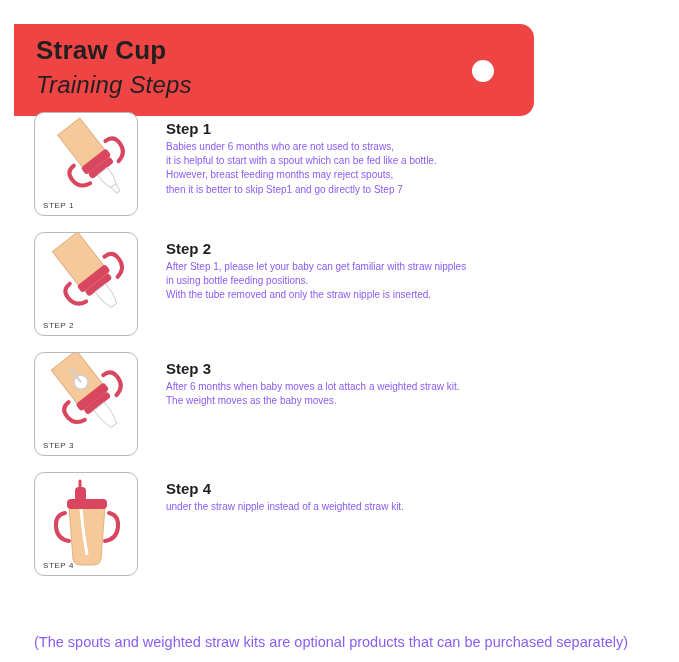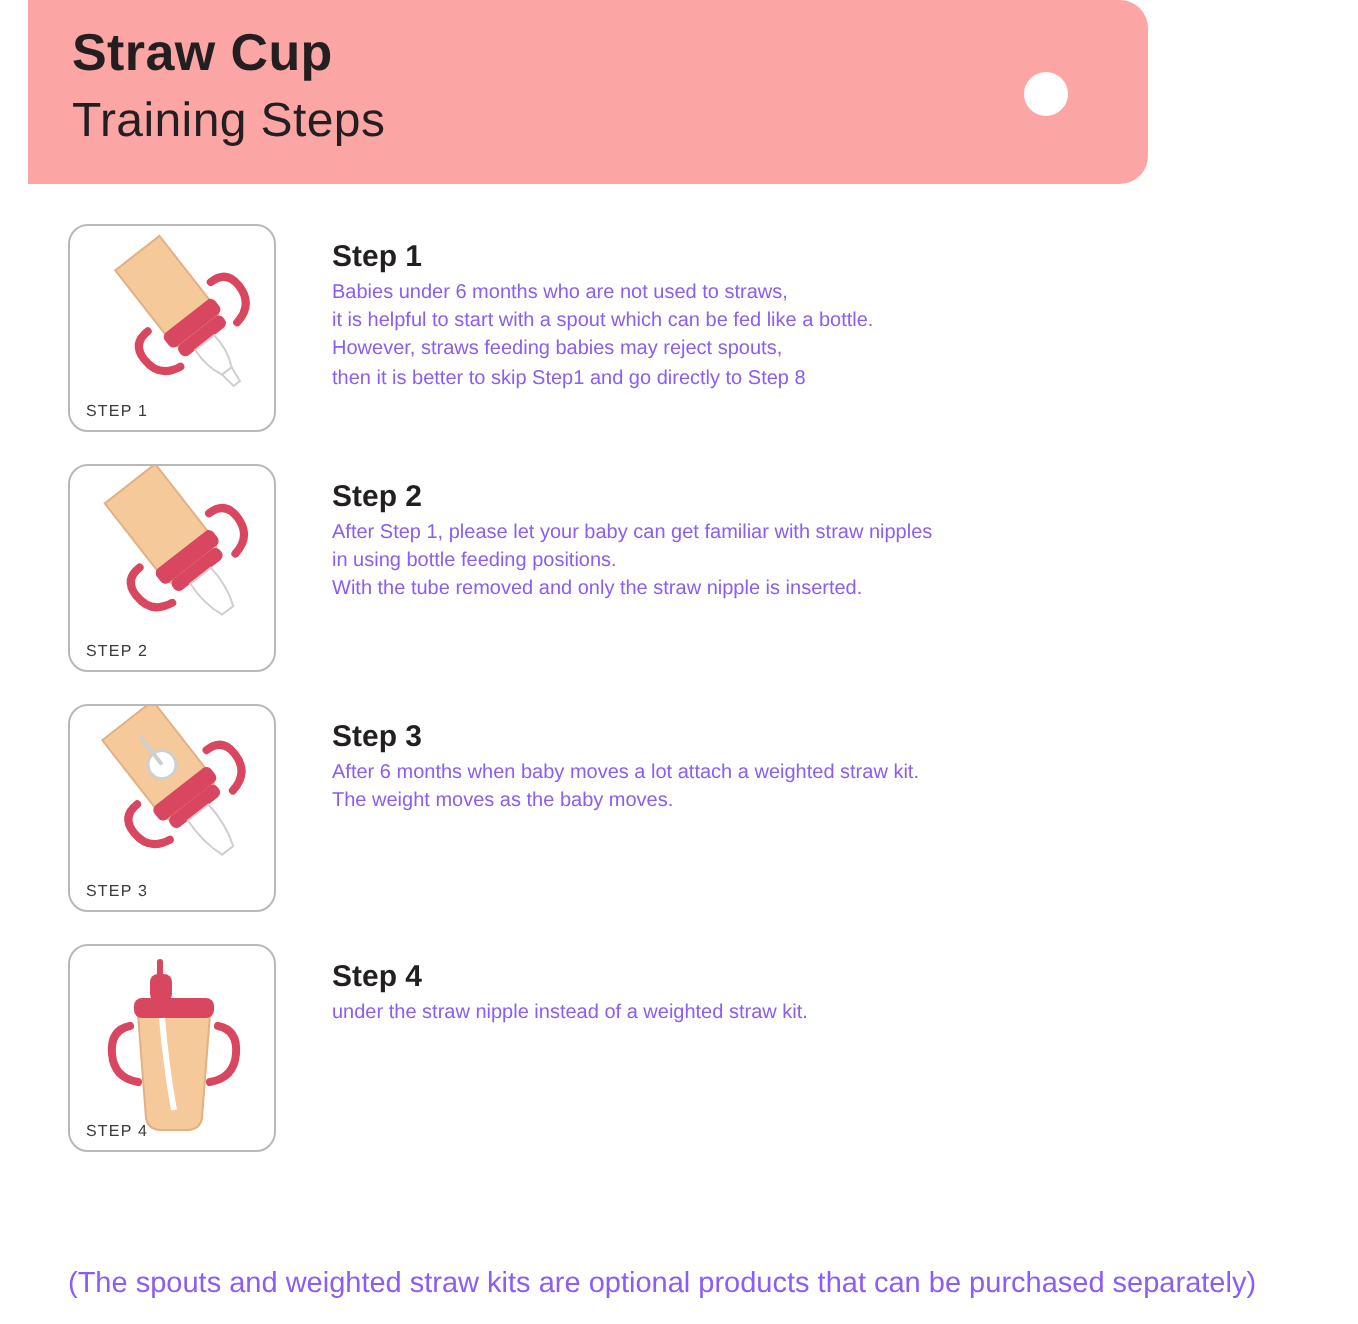--- a/index.html
+++ b/index.html
@@ -18,43 +18,44 @@
     position: relative;
     width: 679px;
     height: 662px;
     box-sizing: border-box;
   }
 
   
   .banner {
     position: absolute;
     left: 14px;
-    top: 0;
-    width: 560px;
+    top: 24px;
+    width: 520px;
     height: 92px;
-    background: #fca5a5;
+    background: #ef4444;
     border-radius: 0 14px 14px 0;
   }
   .banner-title {
     position: absolute;
     left: 22px;
     top: 11px;
     font-size: 26px;
     font-weight: bold;
     color: #231f20;
     letter-spacing: 0.2px;
   }
   .banner-sub {
     position: absolute;
     left: 22px;
     top: 47px;
     font-size: 24px;
     font-weight: normal;
     color: #231f20;
     letter-spacing: 0.2px;
+    font-style: italic;
   }
   .banner-dot {
     position: absolute;
     right: 40px;
     top: 36px;
     width: 22px;
     height: 22px;
     border-radius: 50%;
     background: #ffffff;
   }
@@ -147,22 +148,22 @@
             <path d="M40 44 Q30 44 30 54 Q30 66 42 68" fill="none" stroke="#d8465f" stroke-width="4" stroke-linecap="round"></path>
             <path d="M80 44 Q90 44 90 54 Q90 66 78 68" fill="none" stroke="#d8465f" stroke-width="4" stroke-linecap="round"></path>
           </g>
         </svg>
         <span class="thumb-caption">STEP 1</span>
       </div>
       <div class="step-text">
         <div class="step-title">Step 1</div>
         <div class="step-line">Babies under 6 months who are not used to straws,</div>
         <div class="step-line">it is helpful to start with a spout which can be fed like a bottle.</div>
-        <div class="step-line">However, straws feeding babies may reject spouts,</div>
-        <div class="step-line">then it is better to skip Step1 and go directly to Step 8</div>
+        <div class="step-line">However, breast feeding months may reject spouts,</div>
+        <div class="step-line">then it is better to skip Step1 and go directly to Step 7</div>
       </div>
     </div>
 
     <div class="step-row">
       <div class="thumb">
         <svg width="104" height="104" viewBox="0 0 104 104">
           <g transform="rotate(-38 52 50)">
             <path d="M44 4 L76 4 L76 50 Q76 58 68 58 L52 58 Q44 58 44 50 Z" fill="#f6c99a" stroke="#e0b184" stroke-width="1"></path>
             <rect x="42" y="46" width="36" height="9" rx="3" fill="#d8465f"></rect>
             <rect x="45" y="55" width="30" height="7" rx="3" fill="#d8465f"></rect>

